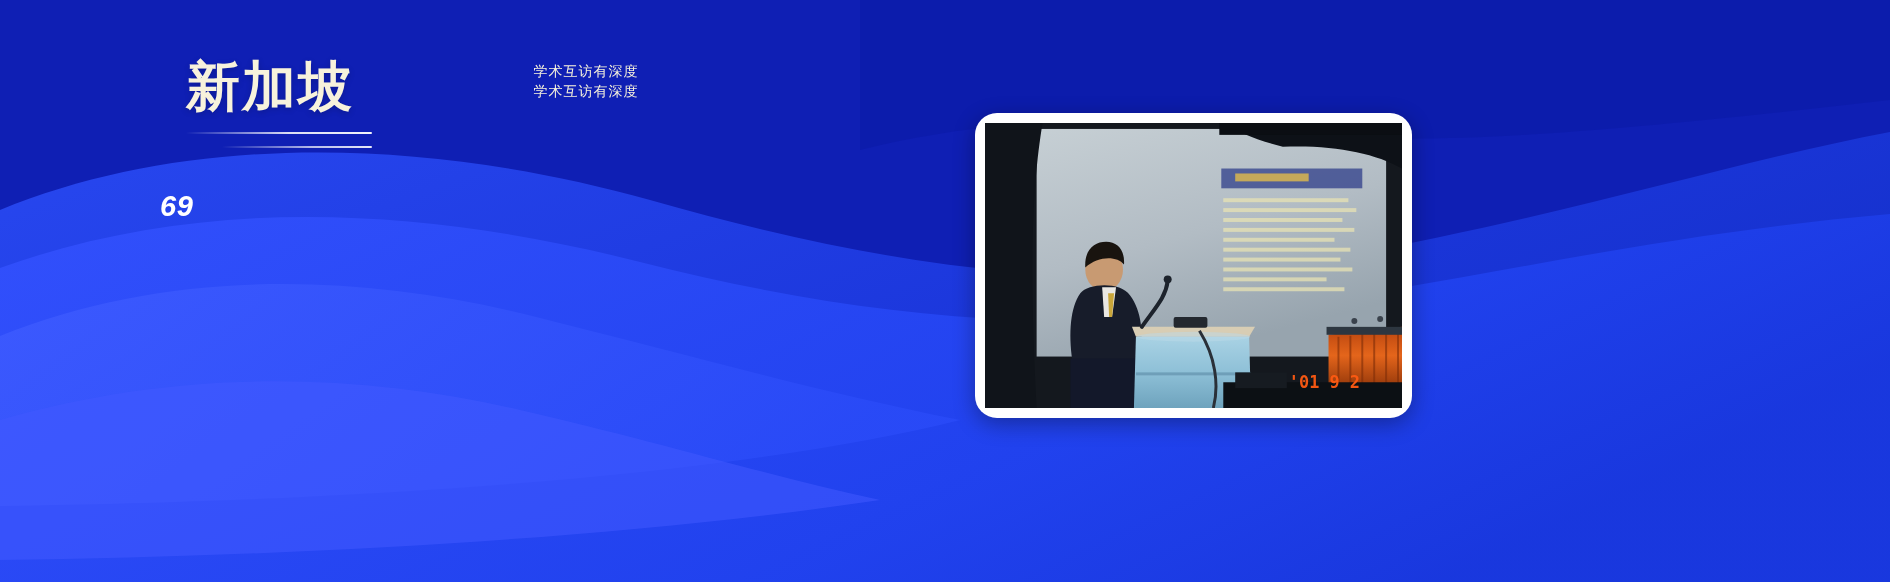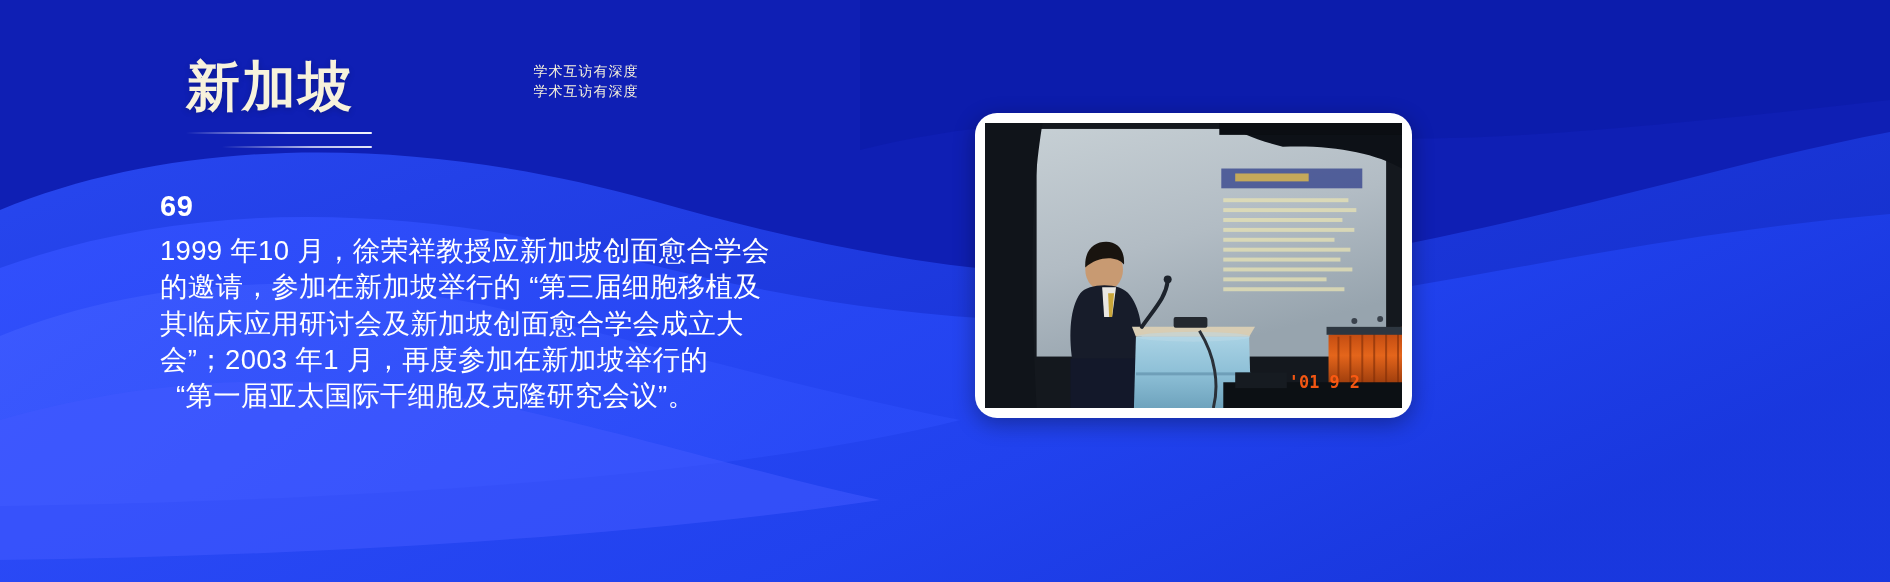--- a/index.html
+++ b/index.html
@@ -28,21 +28,21 @@
 
   
   .subtitle{
     position:absolute;left:486px;top:62px;width:200px;
     color:#f7f2dc;font-size:14px;line-height:1.42;text-align:center;
     letter-spacing:1px;
   }
   .subtitle div{white-space:nowrap;}
 
   
-  .body-block{position:absolute;left:160px;top:192px;width:720px;}
+  .body-block{position:absolute;left:160px;top:192px;width:720px;font-style:italic;}
   .num{
     font-size:29px;font-weight:bold;color:#ffffff;
     line-height:1;margin:0 0 12px 0;letter-spacing:.5px;
   }
   .para{
     color:#ffffff;font-size:27.5px;line-height:1.32;
     letter-spacing:.3px;margin:0;
   }
   .para div{white-space:nowrap;}
   .ind{padding-left:16px;}
@@ -95,27 +95,20 @@
     <div class="rule rule2"></div>
   </div>
 
   <div class="subtitle">
     <div>学术互访有深度</div>
     <div>学术互访有深度</div>
   </div>
 
   <div class="body-block">
     <div class="num">69</div>
-    <div class="para">
-      <div>1999 年10 月，徐荣祥教授应新加坡创面愈合学会</div>
-      <div>的邀请，参加在新加坡举行的 “第三届细胞移植及</div>
-      <div>其临床应用研讨会及新加坡创面愈合学会成立大</div>
-      <div>会”；2003 年1 月，再度参加在新加坡举行的</div>
-      <div class="ind">“第一届亚太国际干细胞及克隆研究会议”。</div>
-    </div>
   </div>
 
   <div class="photo-frame">
     <div class="photo">
       <svg viewBox="0 0 420 288" preserveAspectRatio="none" xmlns="http://www.w3.org/2000/svg">
         <defs>
           <linearGradient id="scr" x1="0" y1="0" x2="0.4" y2="1">
             <stop offset="0%" stop-color="#c6cfd4"></stop>
             <stop offset="55%" stop-color="#b2bcc4"></stop>
             <stop offset="100%" stop-color="#97a4ae"></stop>

